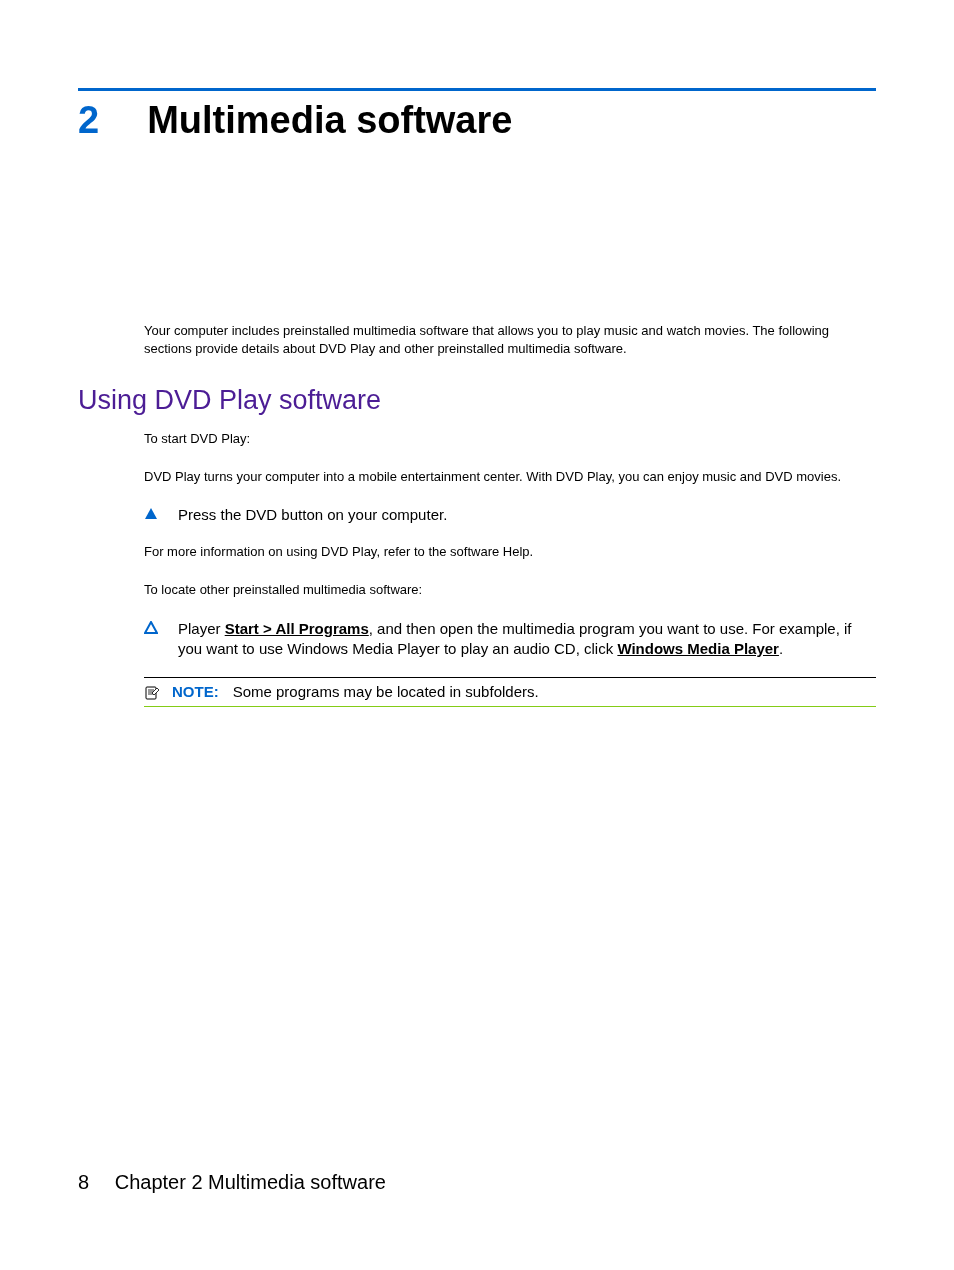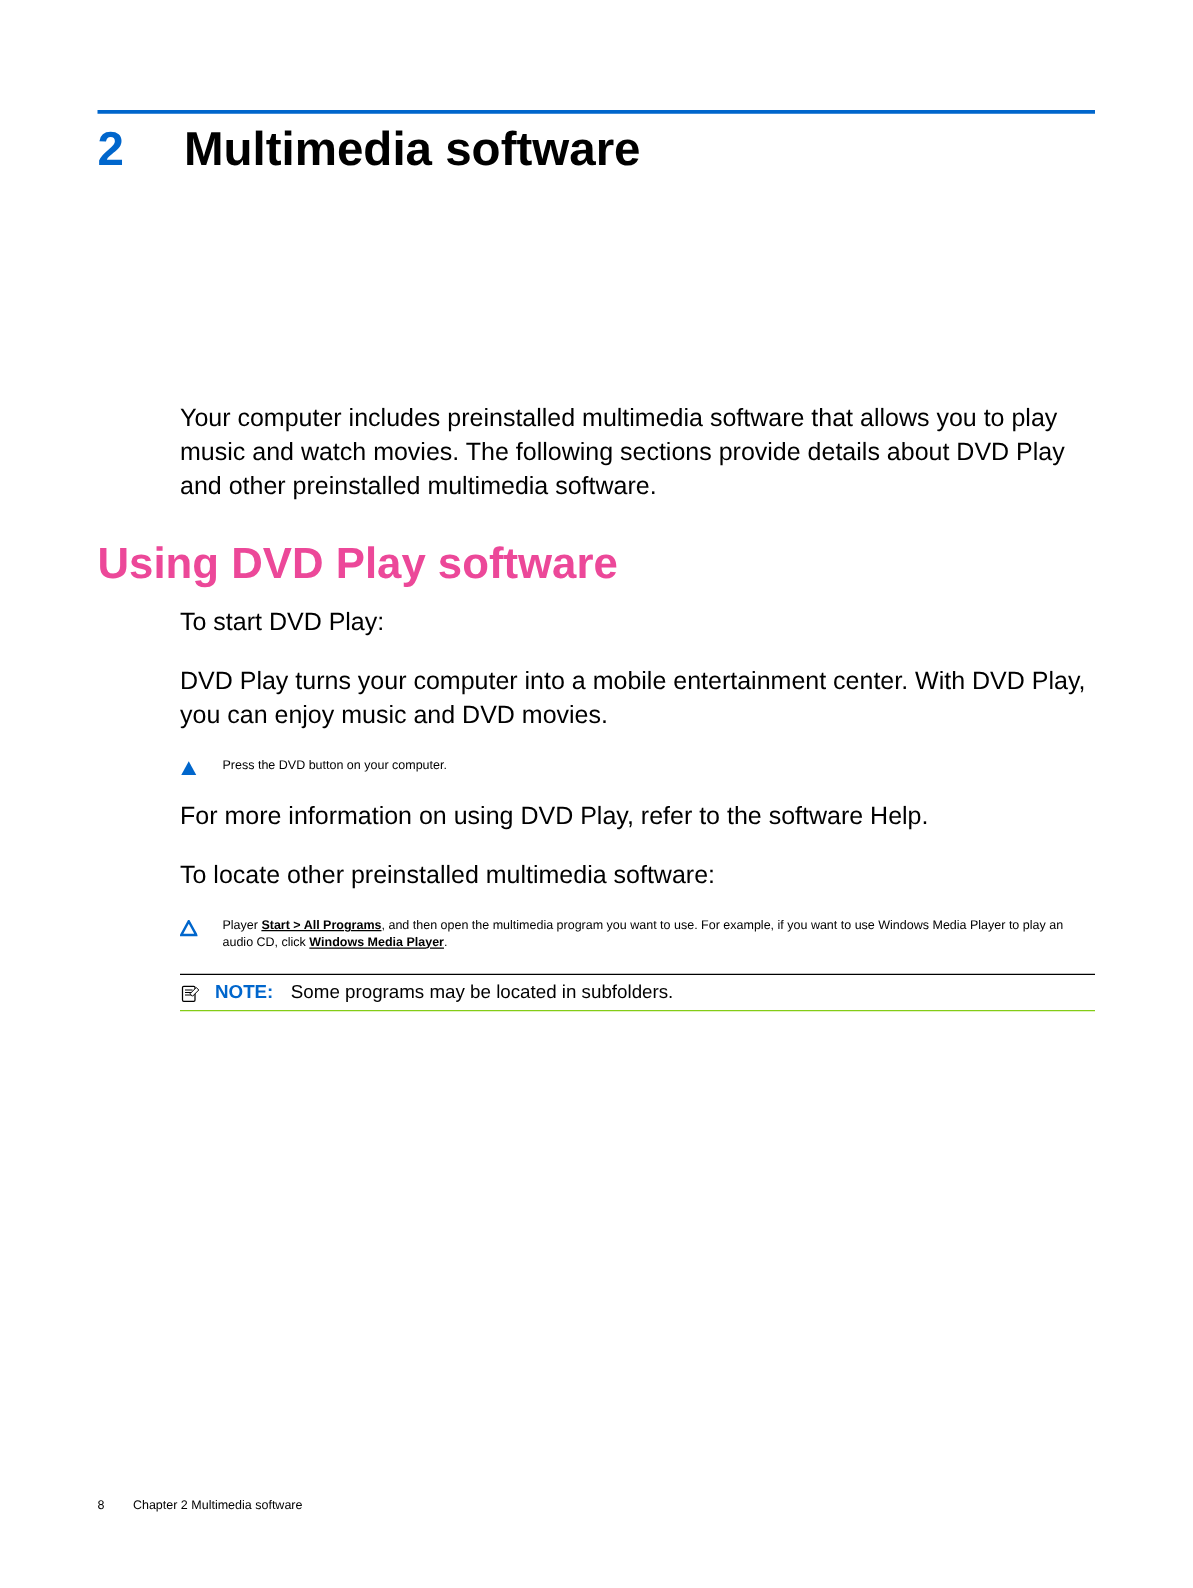--- a/index.html
+++ b/index.html
@@ -34,50 +34,50 @@
       font-size: 38px;
       font-weight: bold;
       margin-right: 48px;
     }
     .chapter-title {
       color: #000000;
       font-size: 38px;
       font-weight: bold;
     }
     .body-text {
-      font-size: 20px;
+      font-size: 13px;
       line-height: 1.35;
       margin-left: 66px;
       margin-bottom: 20px;
     }
     .section-heading {
-      color: #ec4899;
-      font-size: 35px;
-      font-weight: bold;
+      color: #4c1d95;
+      font-size: 27px;
+      font-weight: normal;
       margin-top: 28px;
       margin-bottom: 14px;
     }
     .triangle-item {
       display: flex;
       align-items: flex-start;
       margin-left: 66px;
       margin-bottom: 18px;
     }
     .triangle-icon {
       width: 14px;
       height: 14px;
       flex-shrink: 0;
       margin-right: 20px;
       margin-top: 2px;
     }
     .triangle-icon svg {
       display: block;
     }
     .triangle-content {
-      font-size: 10px;
+      font-size: 15px;
       line-height: 1.35;
       flex: 1;
     }
     .note-block {
       margin-left: 66px;
       border-top: 1px solid #000000;
       border-bottom: 1px solid #84cc16;
       padding: 5px 0;
       display: flex;
       align-items: flex-start;
@@ -93,23 +93,23 @@
       color: #0066cc;
       font-weight: bold;
       font-size: 15px;
       margin-right: 14px;
     }
     .note-text {
       font-size: 15px;
     }
     .footer {
       position: absolute;
-      bottom: 60px;
+      bottom: 76px;
       left: 78px;
-      font-size: 10px;
+      font-size: 20px;
     }
     .page-number {
       margin-right: 20px;
     }
     .bold {
       font-weight: bold;
       text-decoration: underline;
     }
   </style>
 </head>

